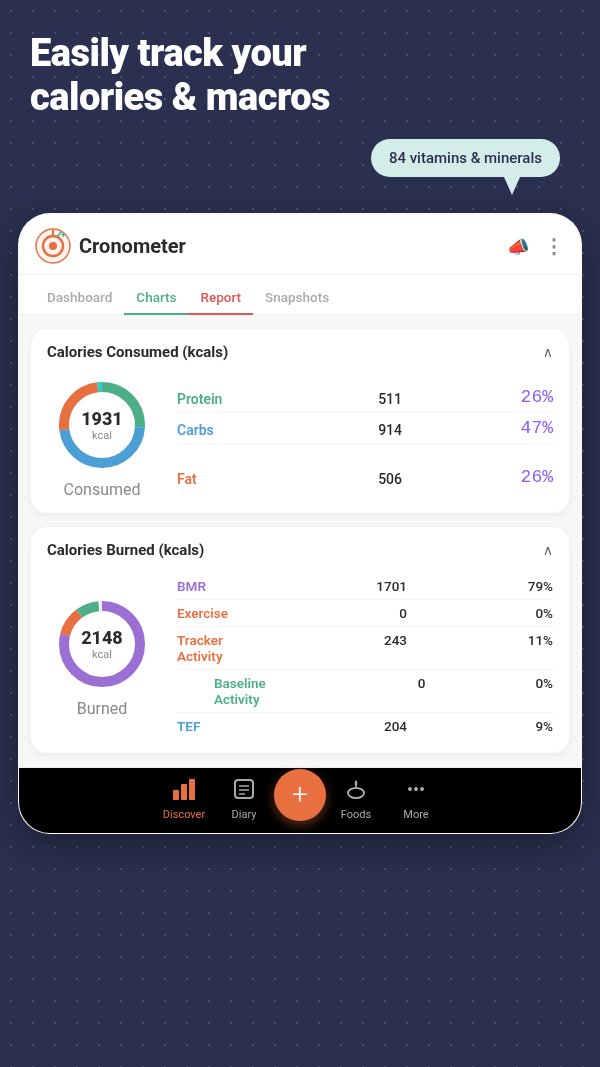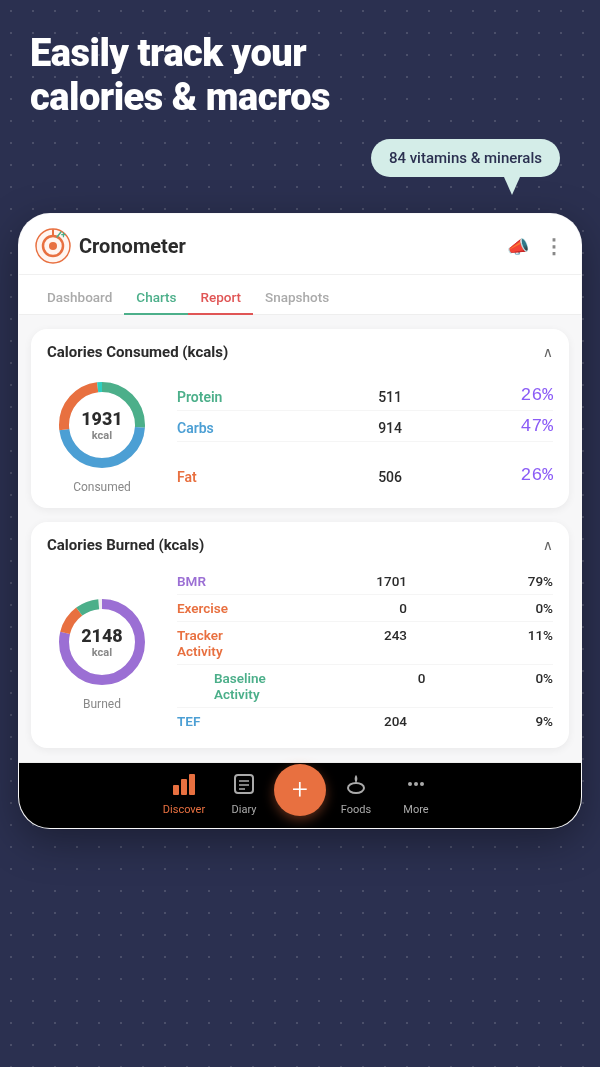--- a/index.html
+++ b/index.html
@@ -187,24 +187,23 @@
     }
     .donut-value {
       font-size: 18px;
       font-weight: 800;
       color: #2b2b2b;
       line-height: 1.1;
     }
     .donut-unit {
       font-size: 11px;
       color: #888;
-      font-weight: bold;
     }
     .donut-label {
-      font-size: 12px;
+      font-size: 16px;
       color: #888;
       margin-top: 5px;
     }
 
     
     .macro-table {
       flex: 1;
     }
     .macro-row {
       display: flex;

